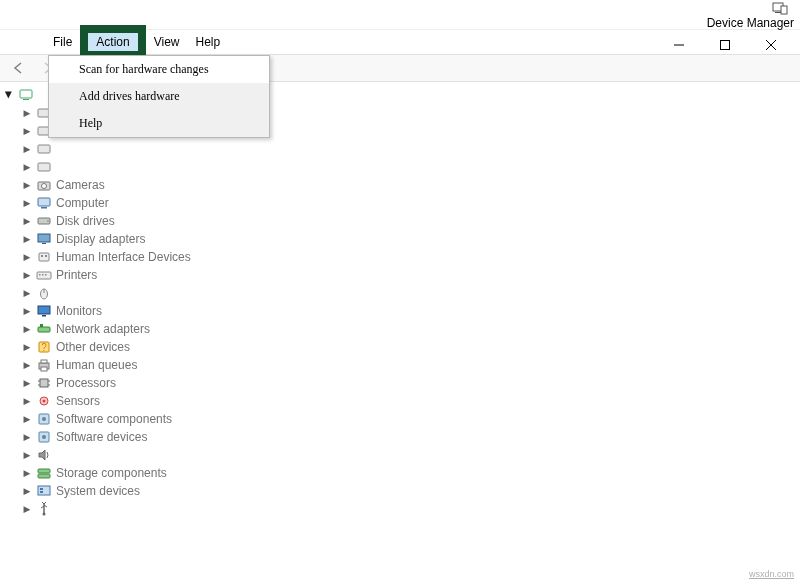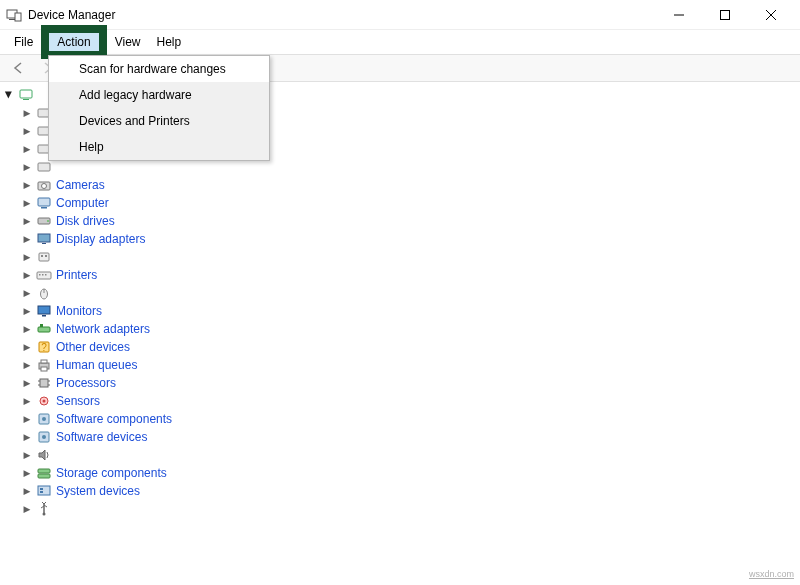--- a/index.html
+++ b/index.html
@@ -8,24 +8,25 @@
       font-size: 12px;
       background: #fff;
       width: 800px;
       height: 585px;
       overflow: hidden;
       position: relative;
     }
     .titlebar {
       height: 30px;
       display: flex;
-      align-items: center;
-      padding: 9px 6px;
+      align-items: flex-end;
+      padding: 0 6px;
       background: #fff;
       border-bottom: 1px solid #eee;
+      flex-direction: column;
     }
     .titlebar .app-icon {
       width: 16px; height: 16px;
       margin-right: 6px;
       display: inline-flex; align-items:center; justify-content:center;
     }
     .titlebar .title {
       flex: 1;
       font-size: 12px;
       color: #000;
@@ -37,20 +38,21 @@
       width: 46px; height: 30px;
       display: flex; align-items: center; justify-content: center;
       color: #000;
     }
     .menubar {
       display: flex;
       padding: 2px 6px;
       height: 24px;
       align-items: center;
       position: relative;
+      margin-left: 39px;
     }
     .menu-item {
       padding: 2px 8px;
       font-size: 12px;
       cursor: default;
     }
     .menu-item.highlighted {
       border: 8px solid #14532d;
       background: #cde6f7;
     }
@@ -99,30 +101,31 @@
       width: 10px; height: 10px;
       display: inline-flex; align-items:center; justify-content:center;
       color: #606060;
       font-size: 9px;
     }
     .chevron.down { transform: rotate(90deg); color: #202020; }
     .dev-icon {
       width: 16px; height: 16px;
       display: inline-flex; align-items:center; justify-content:center;
     }
-    .tree-label { font-size: 12px; color: #1d4ed8; }
+    .tree-label { font-size: 12px; color: #737373; }
     .dropdown {
       position: absolute;
       left: 48px;
       top: 55px;
       width: 222px;
       background: #f0f0f0;
       border: 1px solid #b8b8b8;
       box-shadow: 2px 2px 4px rgba(0,0,0,0.2);
       z-index: 10;
+      font-family: Liberation Serif, serif;
     }
     .dropdown .icon-col {
       position: absolute;
       left: 0; top: 0; bottom: 0;
       width: 24px;
       background: #f0f0f0;
     }
     .dropdown-item {
       padding: 6px 10px 6px 30px;
       font-size: 12px;
@@ -290,20 +293,21 @@
       </div>
       <div class="tree-item">
         <span class="chevron">▶</span>
         <span class="dev-icon">
           <svg width="16" height="16" viewBox="0 0 16 16">
             <rect x="3" y="4" width="10" height="8" rx="1" fill="#eee" stroke="#888"></rect>
             <rect x="5" y="6" width="2" height="2" fill="#888"></rect>
             <rect x="9" y="6" width="2" height="2" fill="#888"></rect>
           </svg>
         </span>
+        <span class="tree-label">Human Interface Devices</span>
       </div>
       <div class="tree-item">
         <span class="chevron">▶</span>
         <span class="dev-icon">
           <svg width="16" height="16" viewBox="0 0 16 16">
             <rect x="1" y="5" width="14" height="7" rx="1" fill="#eee" stroke="#888"></rect>
             <rect x="3" y="7" width="1.5" height="1.5" fill="#888"></rect>
             <rect x="6" y="7" width="1.5" height="1.5" fill="#888"></rect>
             <rect x="9" y="7" width="1.5" height="1.5" fill="#888"></rect>
           </svg>
@@ -444,20 +448,19 @@
             <path d="M6 1 L8 3 L10 1" fill="none" stroke="#666"></path>
           </svg>
         </span>
       </div>
     </div>
 </div>
 
 <div class="dropdown">
   <div class="icon-col"></div>
   <div class="dropdown-item highlighted">Scan for hardware changes</div>
-  <div class="dropdown-item">Add legacy hardware</div>
-  <div class="dropdown-item">Devices and Printers</div>
+  <div class="dropdown-item">Add drives hardware</div>
   <div class="dropdown-item">Help</div>
 </div>
 
 <div class="red-box scan"></div>
 
 <div class="watermark">wsxdn.com</div>
 
 </body></html>

